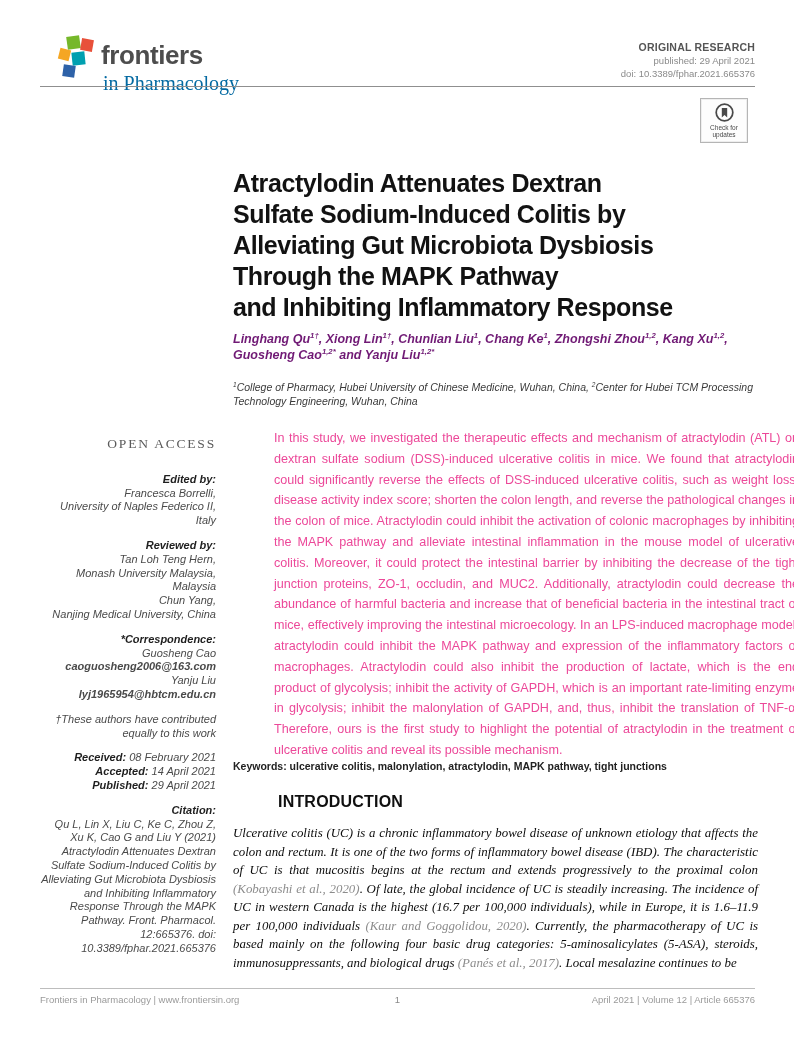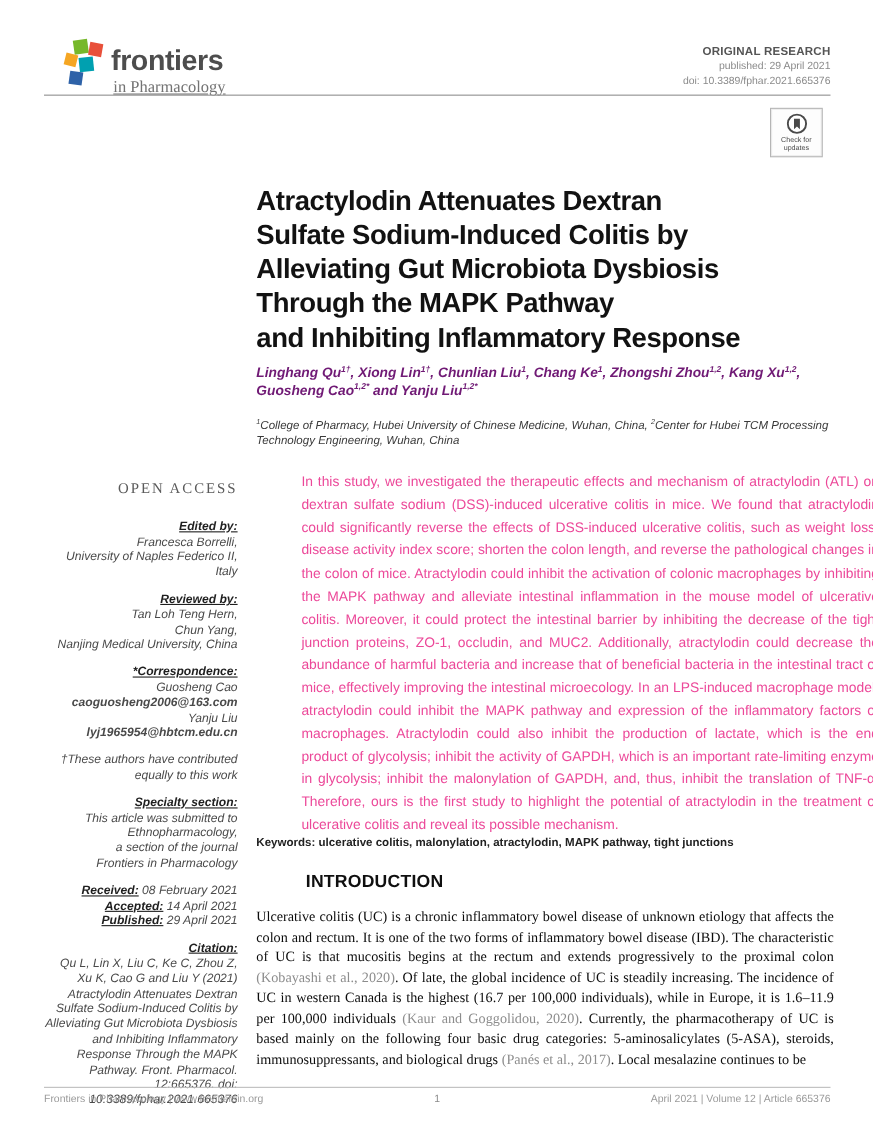--- a/index.html
+++ b/index.html
@@ -8,21 +8,21 @@
     width:794px; height:1039px; position:relative; overflow:hidden;
     font-family:"Liberation Sans", sans-serif; color:#1a1a1a;
   }
   sup { font-size:0.62em; vertical-align:super; line-height:0; }
 
   
   .logo-cubes { position:absolute; top:36px; left:55px; width:44px; height:48px; }
   .cube { position:absolute; }
   .logo-text { position:absolute; top:40px; left:101px; }
   .logo-frontiers { font-size:26px; font-weight:bold; color:#4d4d4d; letter-spacing:-0.4px; }
-  .logo-journal { font-family:"Liberation Serif", serif; font-size:15px; color:#737373; margin-top:1px; margin-left:2px;text-decoration:underline; }
+  .logo-journal { font-family:"Liberation Serif", serif; font-size:20px; color:#0369a1; margin-top:1px; margin-left:2px; }
   .header-meta { position:absolute; top:41px; right:39px; text-align:right; }
   .header-meta .type { font-size:10.5px; font-weight:bold; color:#555; letter-spacing:0.2px; }
   .header-meta .sub { font-size:9.5px; color:#8a8a8a; margin-top:2px; }
   .header-rule { position:absolute; top:86px; left:40px; width:715px; border-top:1.5px solid #8f8f8f; }
 
   
   .badge { position:absolute; top:98px; left:700px; width:48px; height:45px;
     border:1px solid #b5b5b5; background:#fdfdfd; box-shadow:inset 0 0 0 1px #eee;
     display:flex; flex-direction:column; align-items:center; justify-content:center; cursor:pointer; }
   .badge svg { width:19px; height:19px; display:block; }
@@ -35,36 +35,36 @@
     font-size:12.5px; font-weight:bold; font-style:italic; line-height:16px; color:#701a75; }
   .affiliations { position:absolute; top:381px; left:233px; width:528px;
     font-size:10.5px; font-style:italic; color:#3a3a3a; line-height:13.5px; }
 
   
   .sidebar { position:absolute; top:437px; left:40px; width:176px; text-align:right;
     font-size:11px; font-style:italic; color:#4a4a4a; line-height:13.8px; }
   .open-access { font-family:"Liberation Serif", serif; font-style:normal;
     font-size:13.5px; letter-spacing:1.8px; color:#5a5a5a; margin-bottom:22px; }
   .sb-block { margin-bottom:11px; }
-  .sb-label { font-weight:bold; color:#1f1f1f;text-decoration:underline; }
+  .sb-label { font-weight:bold; color:#1f1f1f; }
   .sb-line { }
   .sb-email { color:#4a4a4a; cursor:pointer;font-weight:bold; }
   .sb-date-row .sb-label { display:inline; }
   .sb-citation-text { }
 
   
   .abstract { position:absolute; top:428px; left:233px; width:525px;
     font-size:12.6px; line-height:20.8px; text-align:justify; color:#ec4899;margin-left:41px; }
   .keywords { position:absolute; top:760px; left:233px; width:525px;
     font-size:10.5px; font-weight:bold; color:#222; }
   .section-heading { position:absolute; top:793px; left:233px; width:525px;
     font-size:16px; font-weight:bold; color:#0f0f0f; letter-spacing:0.2px;margin-left:45px; }
   .intro-body { position:absolute; top:824px; left:233px; width:525px;
     font-family:"Liberation Serif", serif; font-size:12.9px; line-height:18.5px;
-    text-align:justify; color:#0c0c0c; }
+    text-align:justify; color:#0c0c0c;font-style:italic; }
   .cite { color:#8c8c8c; cursor:pointer; }
 
   
   .footer { position:absolute; top:988px; left:40px; width:715px;
     border-top:1px solid #bdbdbd; padding-top:5px; font-size:9.5px; color:#9a9a9a; }
   .footer .left { position:absolute; left:0; top:5px; }
   .footer .center { position:absolute; left:0; right:0; top:5px; text-align:center; color:#8a8a8a; }
   .footer .right { position:absolute; right:0; top:5px; }
 </style>
 </head>
@@ -116,44 +116,38 @@
 
   <div class="sb-block">
     <div class="sb-label">Edited by:</div>
     <div class="sb-line">Francesca Borrelli,</div>
     <div class="sb-line">University of Naples Federico II, Italy</div>
   </div>
 
   <div class="sb-block">
     <div class="sb-label">Reviewed by:</div>
     <div class="sb-line">Tan Loh Teng Hern,</div>
+    <div class="sb-line">Monash University Malaysia, Malaysia</div>
     <div class="sb-line">Chun Yang,</div>
     <div class="sb-line">Nanjing Medical University, China</div>
   </div>
 
   <div class="sb-block">
     <div class="sb-label">*Correspondence:</div>
     <div class="sb-line">Guosheng Cao</div>
     <div class="sb-line sb-email">caoguosheng2006@163.com</div>
     <div class="sb-line">Yanju Liu</div>
     <div class="sb-line sb-email">lyj1965954@hbtcm.edu.cn</div>
   </div>
 
   <div class="sb-block">
     <div class="sb-line">†These authors have contributed</div>
     <div class="sb-line">equally to this work</div>
   </div>
 
-  <div class="sb-block">
-    <div class="sb-label">Specialty section:</div>
-    <div class="sb-line">This article was submitted to</div>
-    <div class="sb-line">Ethnopharmacology,</div>
-    <div class="sb-line">a section of the journal</div>
-    <div class="sb-line">Frontiers in Pharmacology</div>
-  </div>
 
   <div class="sb-block">
     <div class="sb-date-row"><span class="sb-label">Received:</span><span> 08 February 2021</span></div>
     <div class="sb-date-row"><span class="sb-label">Accepted:</span><span> 14 April 2021</span></div>
     <div class="sb-date-row"><span class="sb-label">Published:</span><span> 29 April 2021</span></div>
   </div>
 
   <div class="sb-block">
     <div class="sb-label">Citation:</div>
     <div class="sb-citation-text">Qu L, Lin X, Liu C, Ke C, Zhou Z, Xu K, Cao G and Liu Y (2021) Atractylodin Attenuates Dextran Sulfate Sodium-Induced Colitis by Alleviating Gut Microbiota Dysbiosis and Inhibiting Inflammatory Response Through the MAPK Pathway. Front. Pharmacol. 12:665376. doi: 10.3389/fphar.2021.665376</div>

